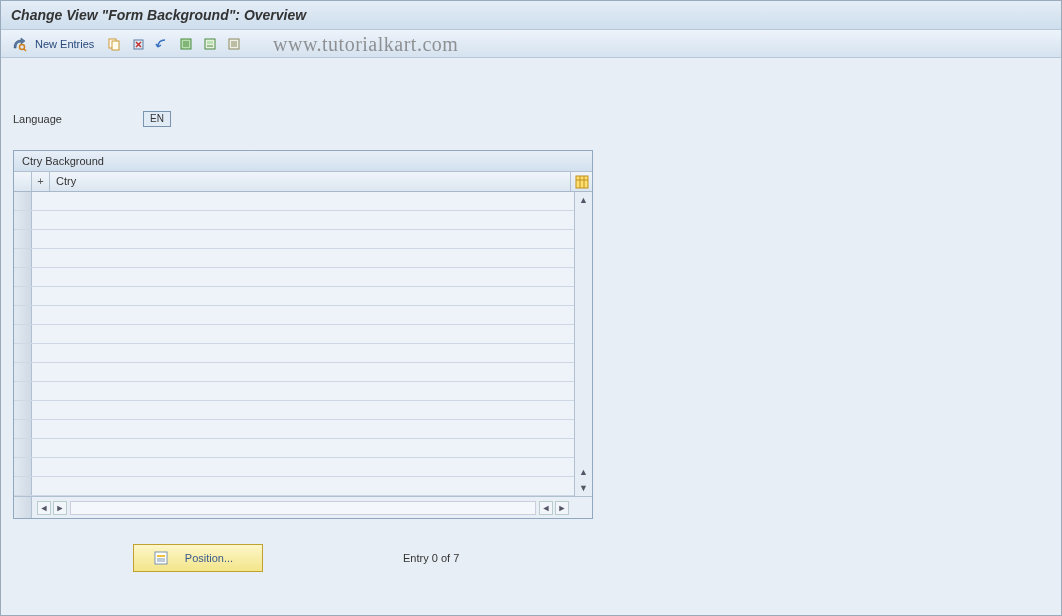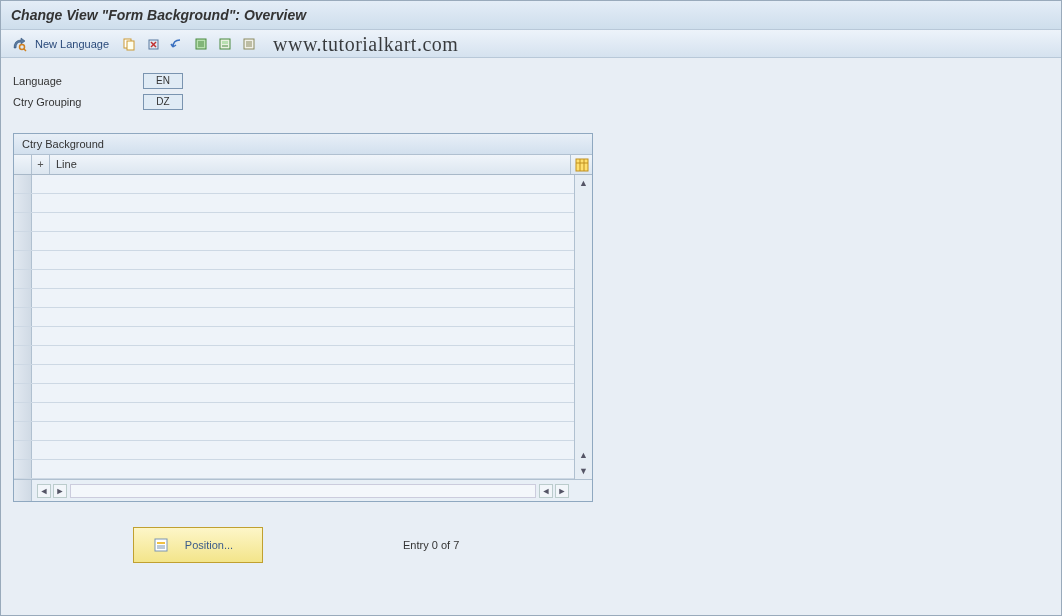--- a/index.html
+++ b/index.html
@@ -5,26 +5,26 @@
     * { box-sizing: border-box; margin: 0; padding: 0; }
     body { font-family: Arial, sans-serif; font-size: 11px; background: #e8eef5; width: 1062px; height: 616px; overflow: hidden; position: relative; border: 1px solid #9ab; }
     
     .title-bar { background: linear-gradient(to bottom, #e4edf7, #cedeec); padding: 6px 10px; border-bottom: 1px solid #b8c8d8; }
     .title-text { font-weight: bold; font-style: italic; font-size: 14px; color: #333; }
     
     .toolbar { background: linear-gradient(to bottom, #edf3fa, #d5e2ef); padding: 4px 8px; border-bottom: 1px solid #b8c8d8; display: flex; align-items: center; gap: 4px; height: 28px; }
     .toolbar-btn { display: inline-flex; align-items: center; justify-content: center; width: 20px; height: 20px; cursor: pointer; }
     .new-entries { color: #2a4a7a; margin: 0 6px 0 2px; cursor: pointer; }
     
-    .watermark { position: absolute; top: 32px; left: 272px; color: #000000; font-size: 20px; font-weight: normal; opacity: 0.75; letter-spacing: 0.5px; font-family: Georgia, serif; }
-    
-    .form-area { padding: 14px 12px 4px 12px; }
+    .watermark { position: absolute; top: 32px; left: 272px; color: #737373; font-size: 20px; font-weight: normal; opacity: 0.75; letter-spacing: 0.5px; font-family: Georgia, serif; }
+    
+    .form-area { padding: 14px 12px 4px 12px; margin-top: 38px; }
     .form-row { display: flex; align-items: center; margin-bottom: 3px; height: 18px; }
     .form-label { width: 130px; color: #333; }
-    .form-value { width: 40px; height: 16px; border: 1px solid #7a94b0; background: #e0ebf5; text-align: center; font-size: 10px; line-height: 14px; color: #333; }
+    .form-value { width: 28px; height: 16px; border: 1px solid #7a94b0; background: #e0ebf5; text-align: center; font-size: 10px; line-height: 14px; color: #333; }
     
     .table-panel { margin: 15px 12px; width: 580px; border: 1px solid #8fa8c0; background: #fff; position: relative; }
     .table-title { background: linear-gradient(to bottom, #e8eff7, #d2e0ee); padding: 4px 8px; border-bottom: 1px solid #b0c0d0; color: #333; }
     .table-header { display: flex; background: linear-gradient(to bottom, #f0f5fa, #dce6f0); border-bottom: 1px solid #a8b8c8; height: 20px; }
     .th-sel { width: 18px; border-right: 1px solid #b0c0d0; }
     .th-plus { width: 18px; border-right: 1px solid #b0c0d0; text-align: center; line-height: 18px; color: #555; }
     .th-line { flex: 1; padding: 3px 6px; color: #333; }
     .th-config { width: 22px; border-left: 1px solid #b0c0d0; display:flex; align-items:center; justify-content:center; }
     .table-body { display: flex; }
     .tb-rows { flex: 1; }
@@ -34,21 +34,21 @@
     .vscroll { width: 18px; background: #e6edf4; border-left: 1px solid #b0c0d0; position: relative; }
     .vscroll-up, .vscroll-down { height: 16px; display: flex; align-items: center; justify-content: center; color: #556; font-size: 9px; cursor: pointer; }
     .vscroll-down { position: absolute; bottom: 0; width: 100%; }
     .vscroll-down2 { position: absolute; bottom: 16px; width: 100%; height: 16px; display: flex; align-items: center; justify-content: center; color: #556; font-size: 9px; cursor: pointer;}
     .table-footer { display: flex; align-items: center; height: 22px; background: #e8eff6; border-top: 1px solid #b0c0d0; padding: 0 4px; }
     .hf-spacer { width: 18px; background: linear-gradient(to right, #e2e9f1, #d0dae5); height: 100%; border-right:1px solid #b0c0d0; margin-right:4px; margin-left:-4px; }
     .hscroll-btn { width: 14px; height: 14px; display: inline-flex; align-items: center; justify-content: center; color: #556; font-size: 9px; cursor: pointer; border: 1px solid #bcc; margin: 0 1px; background: #f2f6fa; }
     .hscroll-track { flex: 1; height: 14px; background: #f4f7fb; border: 1px solid #ccd; margin: 0 2px; }
     
     .bottom-bar { display: flex; align-items: center; padding: 10px 12px; gap: 40px; }
-    .position-btn { display: flex; align-items: center; background: linear-gradient(to bottom, #fdf6c8, #f3e58a); border: 1px solid #c0a030; padding: 2px 20px; width: 130px; height: 36px; cursor: pointer; margin-left: 120px; }
+    .position-btn { display: flex; align-items: center; background: linear-gradient(to bottom, #fdf6c8, #f3e58a); border: 1px solid #c0a030; padding: 2px 20px; width: 130px; height: 28px; cursor: pointer; margin-left: 120px; }
     .position-btn .pbicon { width: 16px; height: 14px; margin-right: 6px; }
     .position-text { flex: 1; text-align: center; color: #3a5a8a; }
     .entry-status { color: #333; margin-left: 100px; }
     
     svg { display: block; }
   </style>
 </head>
 <body>
 
 <div class="title-bar">
@@ -56,21 +56,21 @@
 </div>
 
 <div class="toolbar">
   <span class="toolbar-btn">
     <svg width="16" height="16">
         <path d="M3 12 Q3 4 10 4 L10 2 L14 5 L10 8 L10 6 Q5 6 5 12 Z" fill="#5a7aa0" stroke="#2a4a70" stroke-width="0.5"></path>
         <circle cx="11" cy="11" r="2.5" fill="none" stroke="#d08020" stroke-width="1.5"></circle>
         <line x1="13" y1="13" x2="15" y2="15" stroke="#d08020" stroke-width="1.5"></line>
       </svg>
   </span>
-  <span class="new-entries">New Language</span>
+  <span class="new-entries">New Entries</span>
   <span class="toolbar-btn">
     <svg width="14" height="14">
         <rect x="2" y="2" width="7" height="9" fill="#fff" stroke="#cc9933"></rect>
         <rect x="5" y="4" width="7" height="9" fill="#ffe" stroke="#cc9933"></rect>
       </svg>
   </span>
   <span class="toolbar-btn">
     <svg width="14" height="14">
         <rect x="3" y="3" width="9" height="9" fill="#e0e8f0" stroke="#5a7aa0"></rect>
         <line x1="5" y1="5" x2="10" y2="10" stroke="#c03030" stroke-width="1.5"></line>
@@ -106,33 +106,29 @@
       </svg>
   </span>
 </div>
 
 <div class="watermark">www.tutorialkart.com</div>
 
 <div class="form-area">
   <div class="form-row">
     <span class="form-label">Language</span>
     <span class="form-value">EN</span>
-  </div>
-  <div class="form-row">
-    <span class="form-label">Ctry Grouping</span>
-    <span class="form-value">DZ</span>
   </div>
 </div>
 
 <div class="table-panel">
   <div class="table-title">Ctry Background</div>
   <div class="table-header">
     <div class="th-sel"></div>
     <div class="th-plus">+</div>
-    <div class="th-line">Line</div>
+    <div class="th-line">Ctry</div>
     <div class="th-config">
       <svg width="14" height="14">
           <rect x="1" y="1" width="12" height="12" fill="#ffe070" stroke="#c09020"></rect>
           <line x1="1" y1="5" x2="13" y2="5" stroke="#c09020"></line>
           <line x1="5" y1="1" x2="5" y2="13" stroke="#c09020"></line>
           <line x1="9" y1="1" x2="9" y2="13" stroke="#c09020"></line>
         </svg>
     </div>
   </div>
   <div class="table-body">

